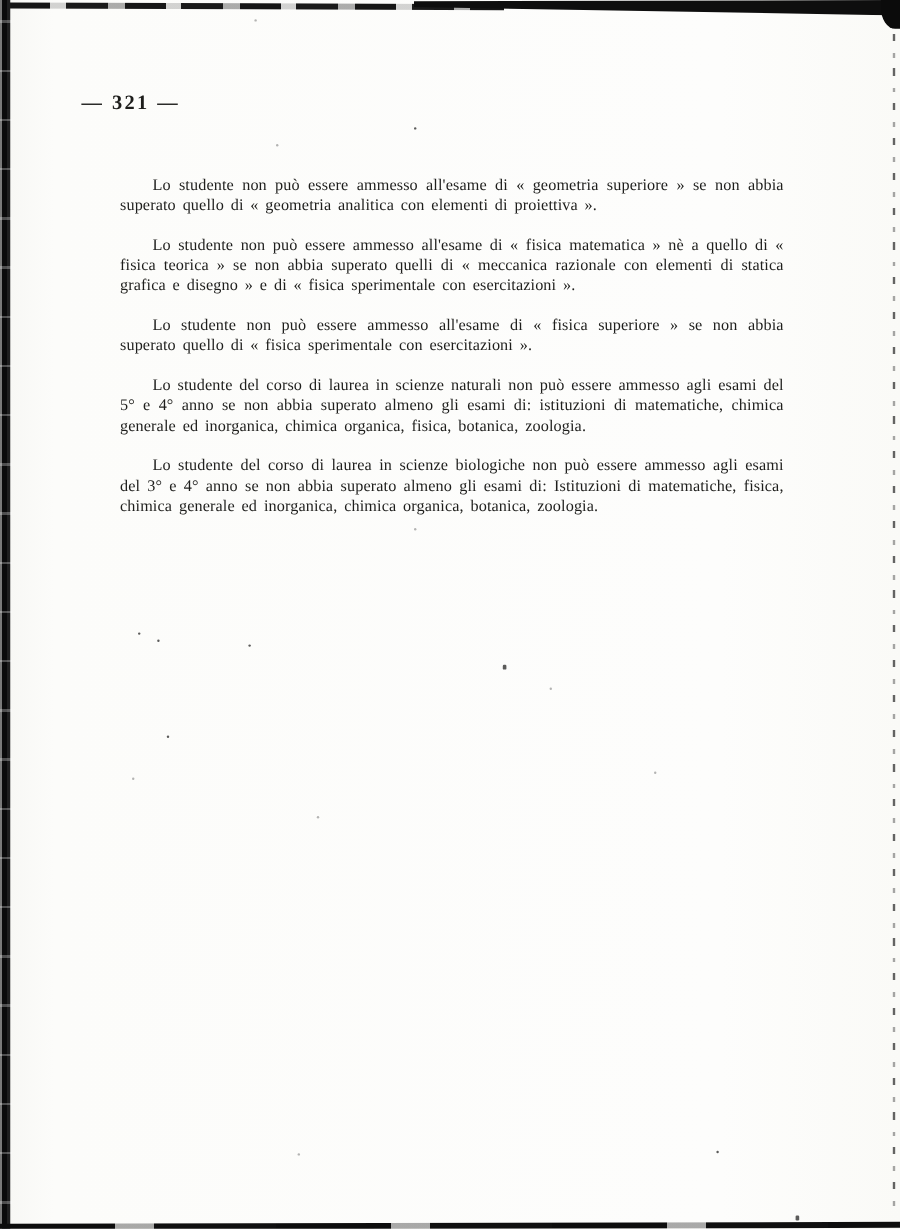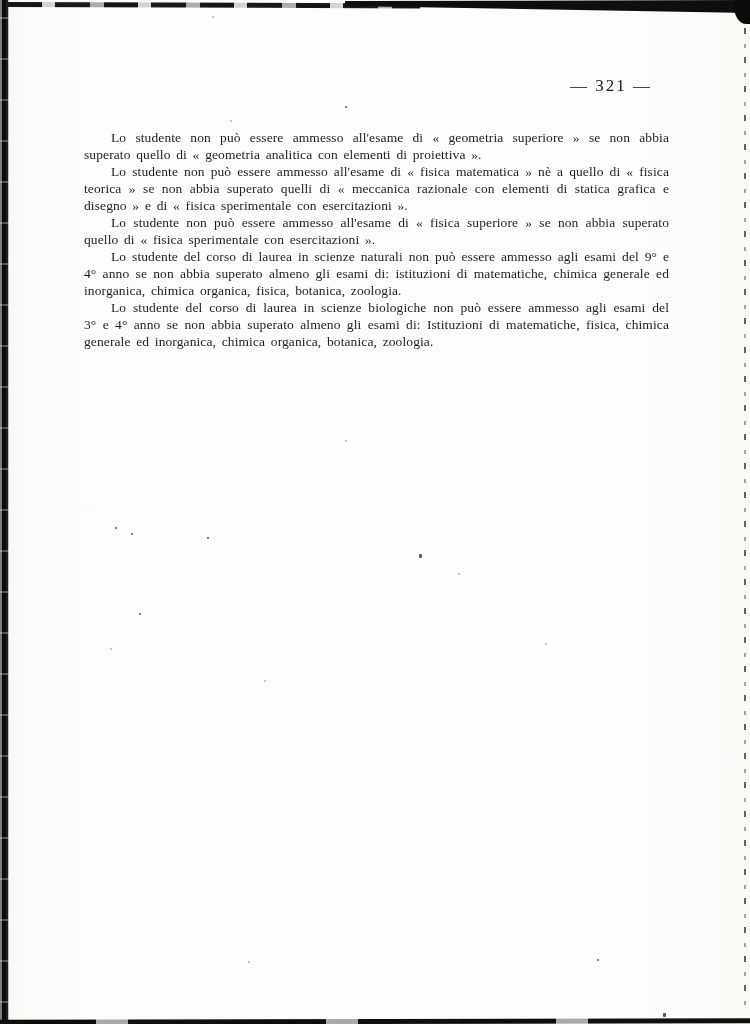--- a/index.html
+++ b/index.html
@@ -63,40 +63,40 @@
     transform: rotate(-0.12deg);
     background: repeating-linear-gradient(90deg, #0d0d0d 0 96px, rgba(13,13,13,.35) 96px 128px, #101010 128px 230px);
   }
   
   .page-number {
     position: absolute;
     top: 76px;
     left: 84px;
     width: 584px;
     transform: translateX(-16px);
-    text-align: right;
+    text-align: left;
     font-size: 17px;
-    font-weight: normal;
+    font-weight: bold;
     letter-spacing: 2px;
     color: #1d1d1b;
   }
   .text-block {
     position: absolute;
     top: 129px;
     left: 84px;
     width: 585px;
     color: #1e1e1c;
     font-size: 13.5px;
     line-height: 17px;
     text-align: justify;
     word-spacing: 2.2px;
     letter-spacing: 0.1px;
   }
   .text-block p {
-    margin: 0;
+    margin: 16px;
     text-indent: 27px;
   }
   
   .speck {
     position: absolute;
     background: rgba(45,45,45,.78);
     width: 2px; height: 2px;
     border-radius: 1px;
   }
   .speck.faint { background: rgba(90,90,90,.45); }
@@ -113,21 +113,21 @@
   <div class="edge-left"></div>
   <div class="edge-right-dots"></div>
   <div class="edge-bottom"></div>
 
   <div class="page-number">— 321 —</div>
 
   <div class="text-block">
     <p>Lo studente non può essere ammesso all'esame di « geometria superiore » se non abbia superato quello di « geometria analitica con elementi di proiettiva ».</p>
     <p>Lo studente non può essere ammesso all'esame di « fisica matematica » nè a quello di « fisica teorica » se non abbia superato quelli di « meccanica razionale con elementi di statica grafica e disegno » e di « fisica sperimentale con esercitazioni ».</p>
     <p>Lo studente non può essere ammesso all'esame di « fisica superiore » se non abbia superato quello di « fisica sperimentale con esercitazioni ».</p>
-    <p>Lo studente del corso di laurea in scienze naturali non può essere ammesso agli esami del 9° e 4° anno se non abbia superato almeno gli esami di: istituzioni di matematiche, chimica generale ed inorganica, chimica organica, fisica, botanica, zoologia.</p>
+    <p>Lo studente del corso di laurea in scienze naturali non può essere ammesso agli esami del 5° e 4° anno se non abbia superato almeno gli esami di: istituzioni di matematiche, chimica generale ed inorganica, chimica organica, fisica, botanica, zoologia.</p>
     <p>Lo studente del corso di laurea in scienze biologiche non può essere ammesso agli esami del 3° e 4° anno se non abbia superato almeno gli esami di: Istituzioni di matematiche, fisica, chimica generale ed inorganica, chimica organica, botanica, zoologia.</p>
   </div>
 
   <div class="speck" style="left:345px; top:106px;"></div>
   <div class="speck faint" style="left:212px; top:16px;"></div>
   <div class="speck faint" style="left:230px; top:120px;"></div>
   <div class="speck faint" style="left:345px; top:440px;"></div>
   <div class="speck" style="left:115px; top:527px;"></div>
   <div class="speck" style="left:131px; top:533px;"></div>
   <div class="speck" style="left:207px; top:537px;"></div>

